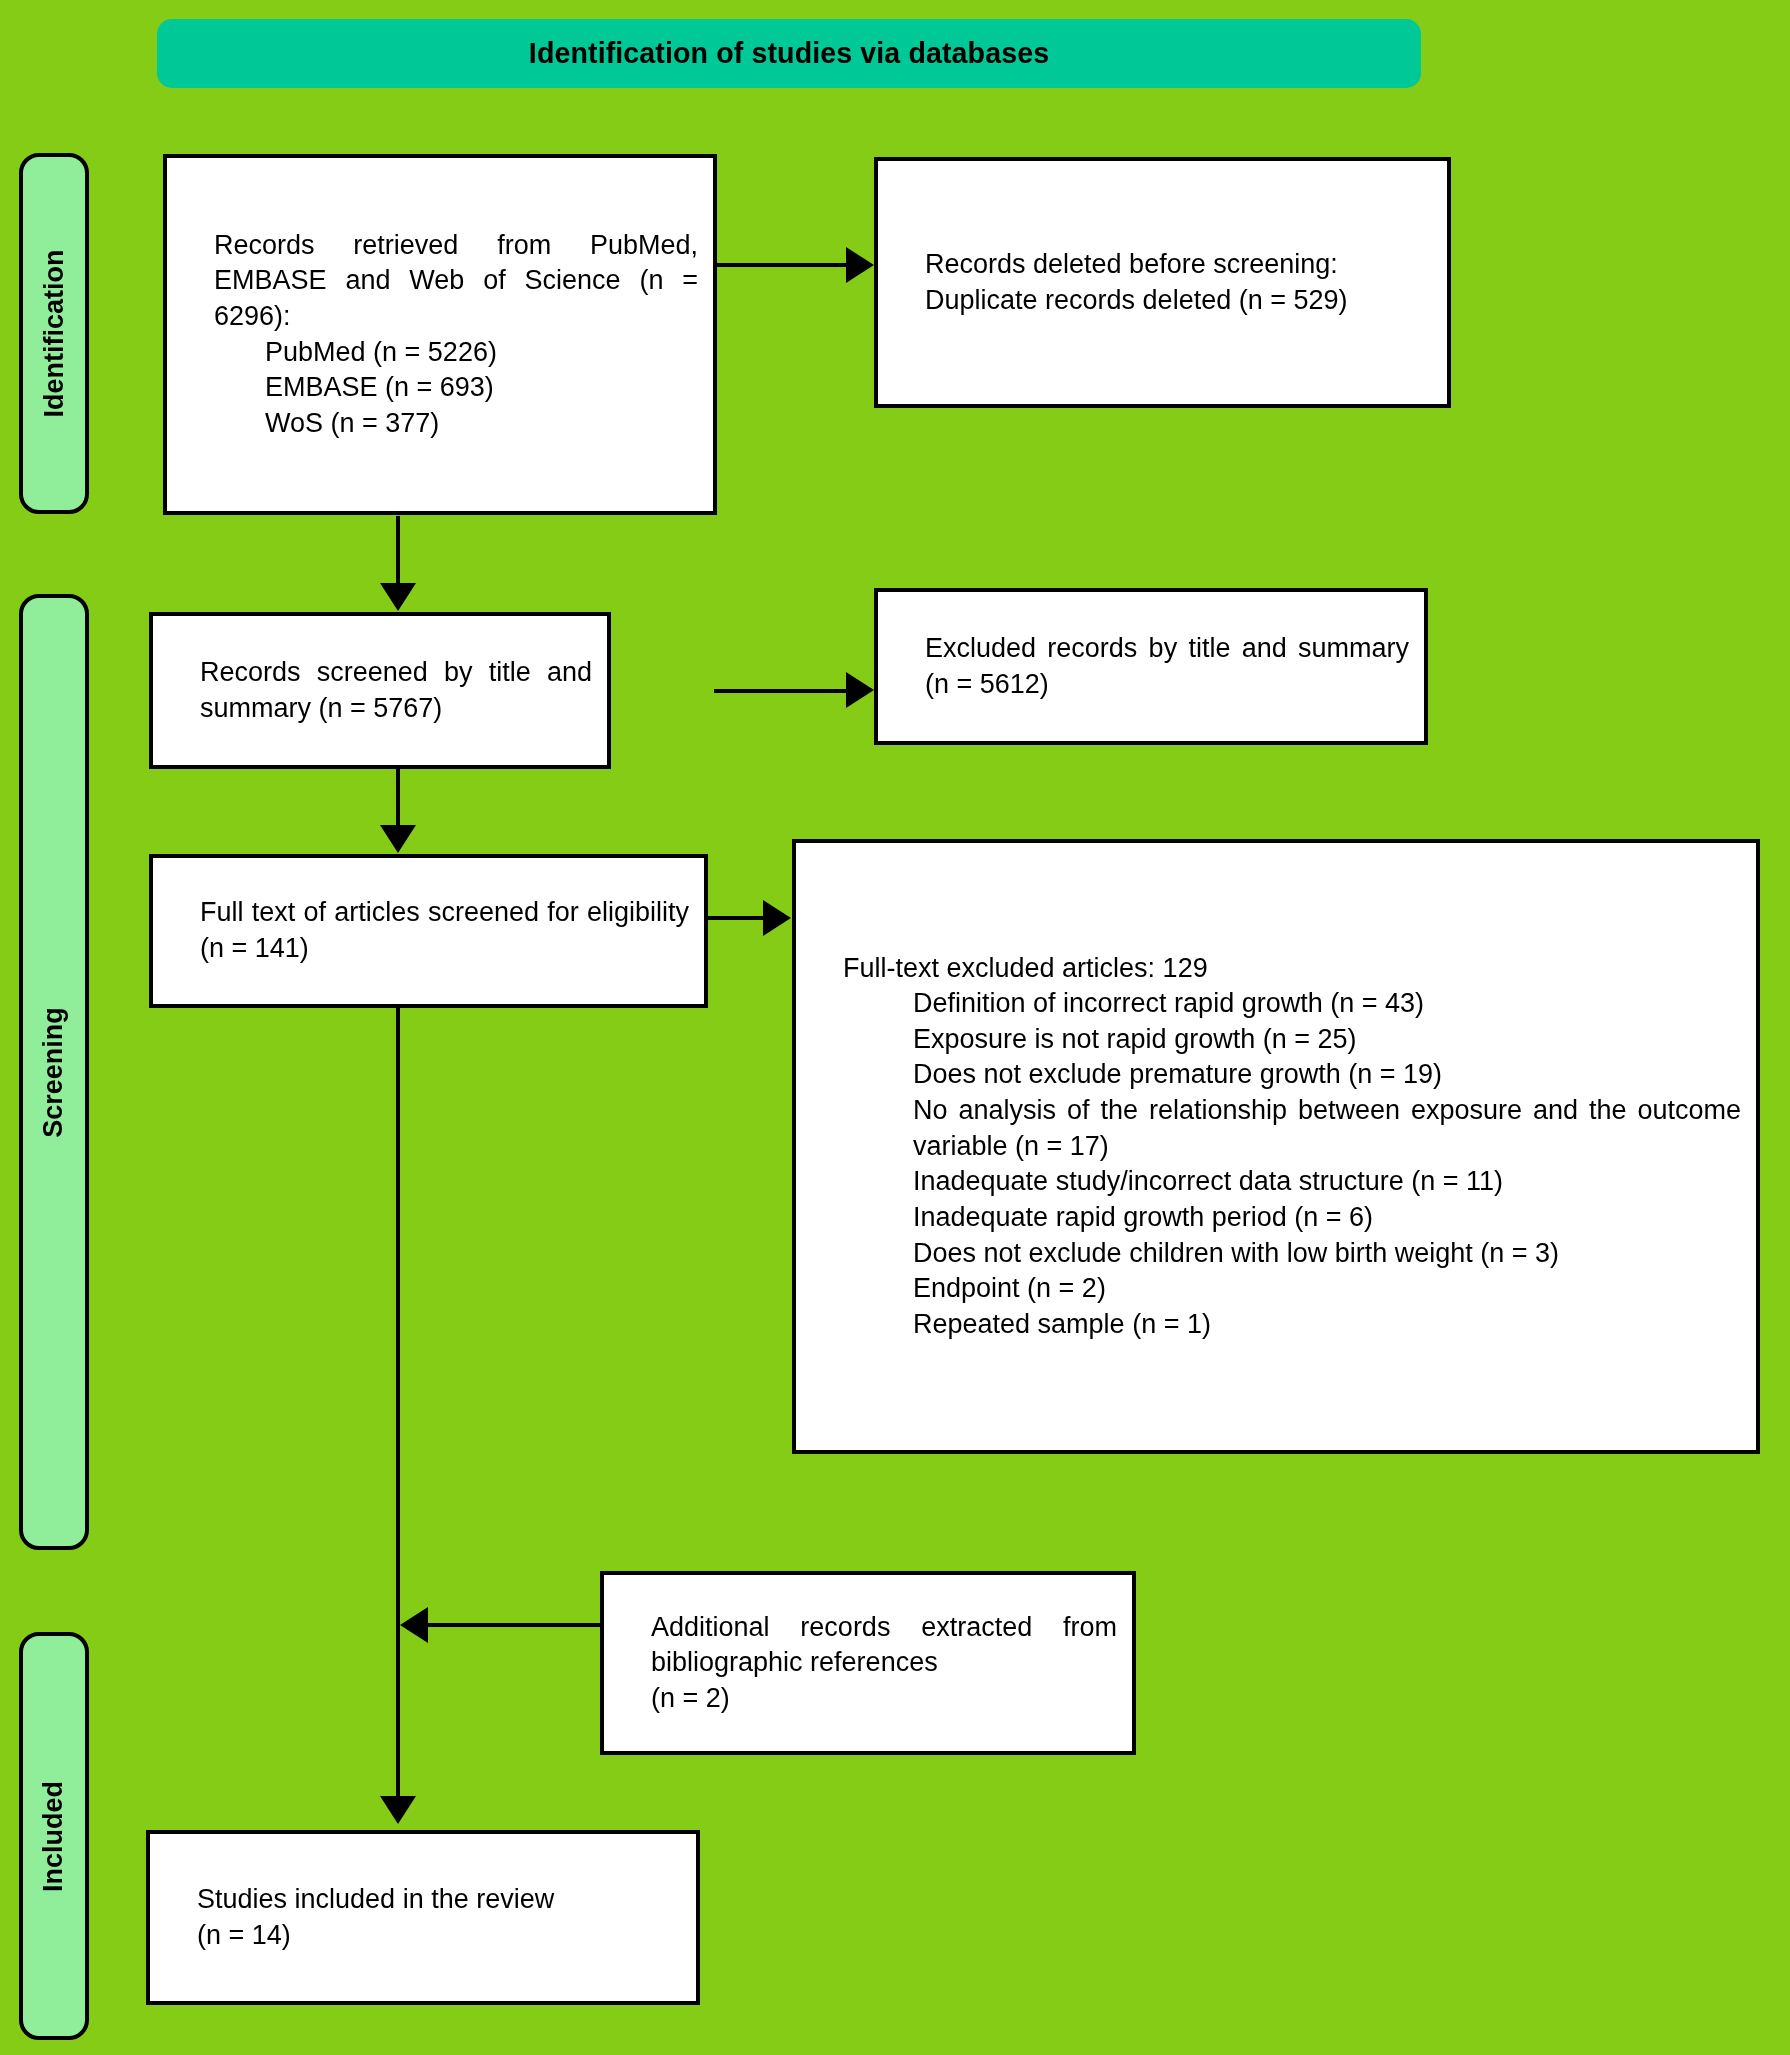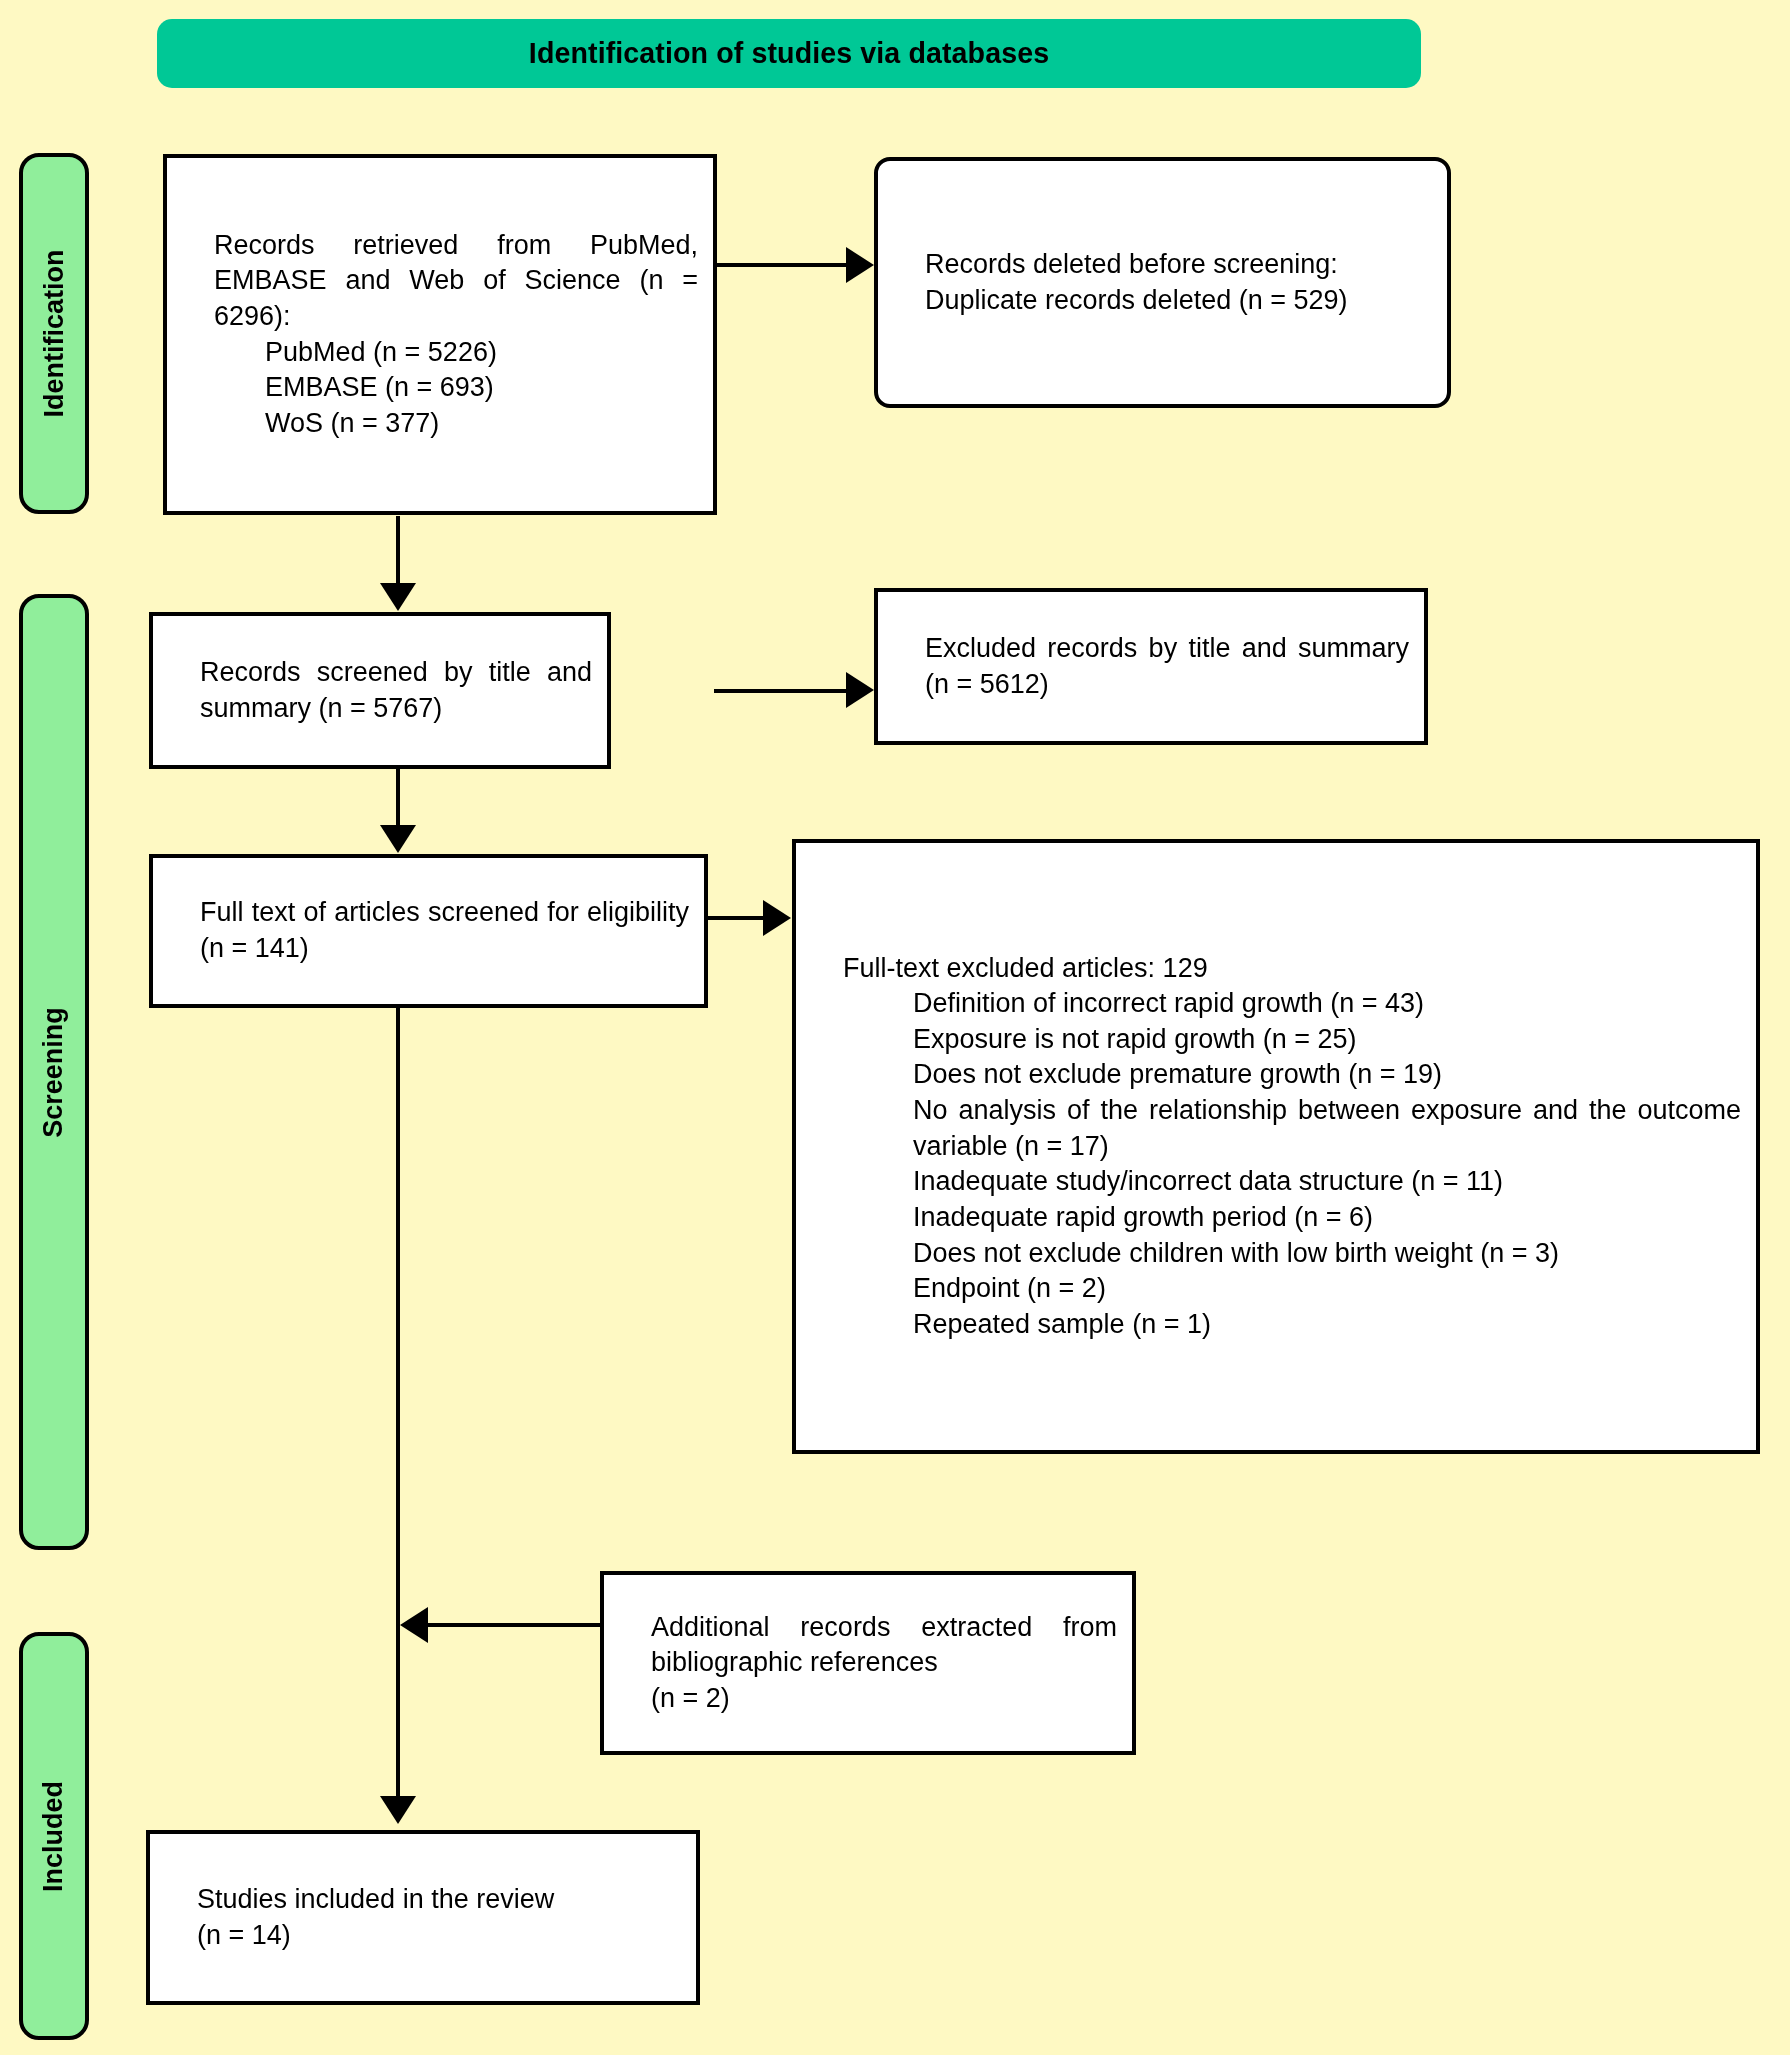--- a/index.html
+++ b/index.html
@@ -4,21 +4,21 @@
 <style>
   html, body {
     margin: 0;
     padding: 0;
     background: #ffffff;
   }
   #page {
     position: relative;
     width: 1790px;
     height: 2056px;
-    background: #fef9c3;
+    background: #84cc16;
     font-family: "Liberation Sans", sans-serif;
     overflow: hidden;
   }
 
   
   .banner {
     position: absolute;
     left: 157px;
     top: 18.6px;
     width: 1264px;
@@ -76,21 +76,21 @@
     padding: 0 15px;
     font-size: 27px;
     line-height: 1.32;
     color: #000000;
   }
   .just { text-align: justify; text-align-last: left; }
   .indent { padding-left: 51px; }
   .tight { text-align: left; }
 
   #box-records-retrieved { left: 163px;  top: 154px;  width: 554px;  height: 361px; }
-  #box-records-deleted   { left: 874px; top: 157px;  width: 577px;  height: 251px; border-radius: 16px; }
+  #box-records-deleted   { left: 874px; top: 157px;  width: 577px;  height: 251px; }
   #box-records-screened  { left: 149px;  top: 612px; width: 462px;  height: 157px; }
   #box-records-excluded  { left: 874px; top: 588px; width: 554px;  height: 157px; }
   #box-fulltext-screened { left: 149px;  top: 854px; width: 559px;  height: 154px; }
   #box-fulltext-excluded { left: 792px; top: 839px; width: 968px; height: 615px; }
   #box-additional        { left: 600px; top: 1535px; width: 536px;  height: 184px; margin-top: 36px; }
   #box-included          { left: 146px;  top: 1830px; width: 554px;  height: 175px; }
 
   
   .excl-title { font-size: 27px; line-height: 1.32; }
   .excl-list  { margin: 0; padding: 0; list-style: none; }

